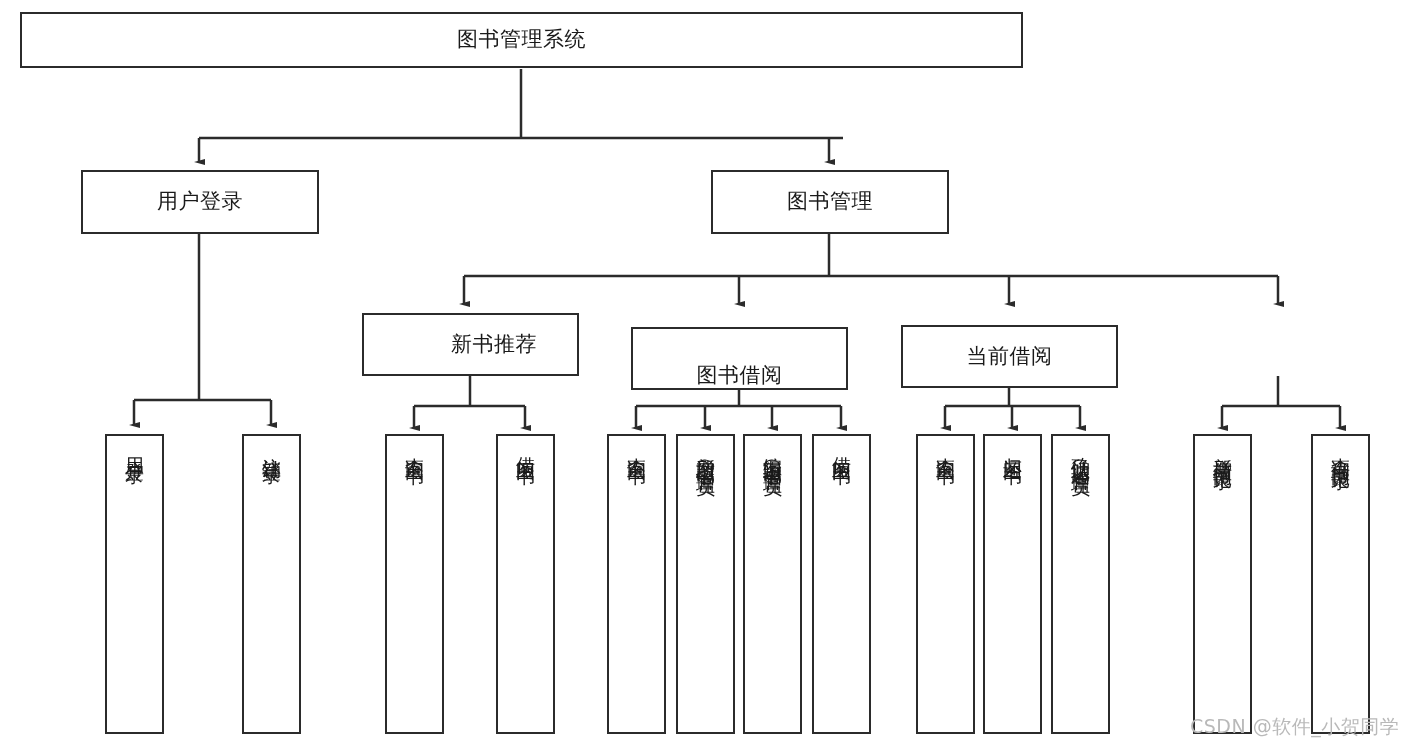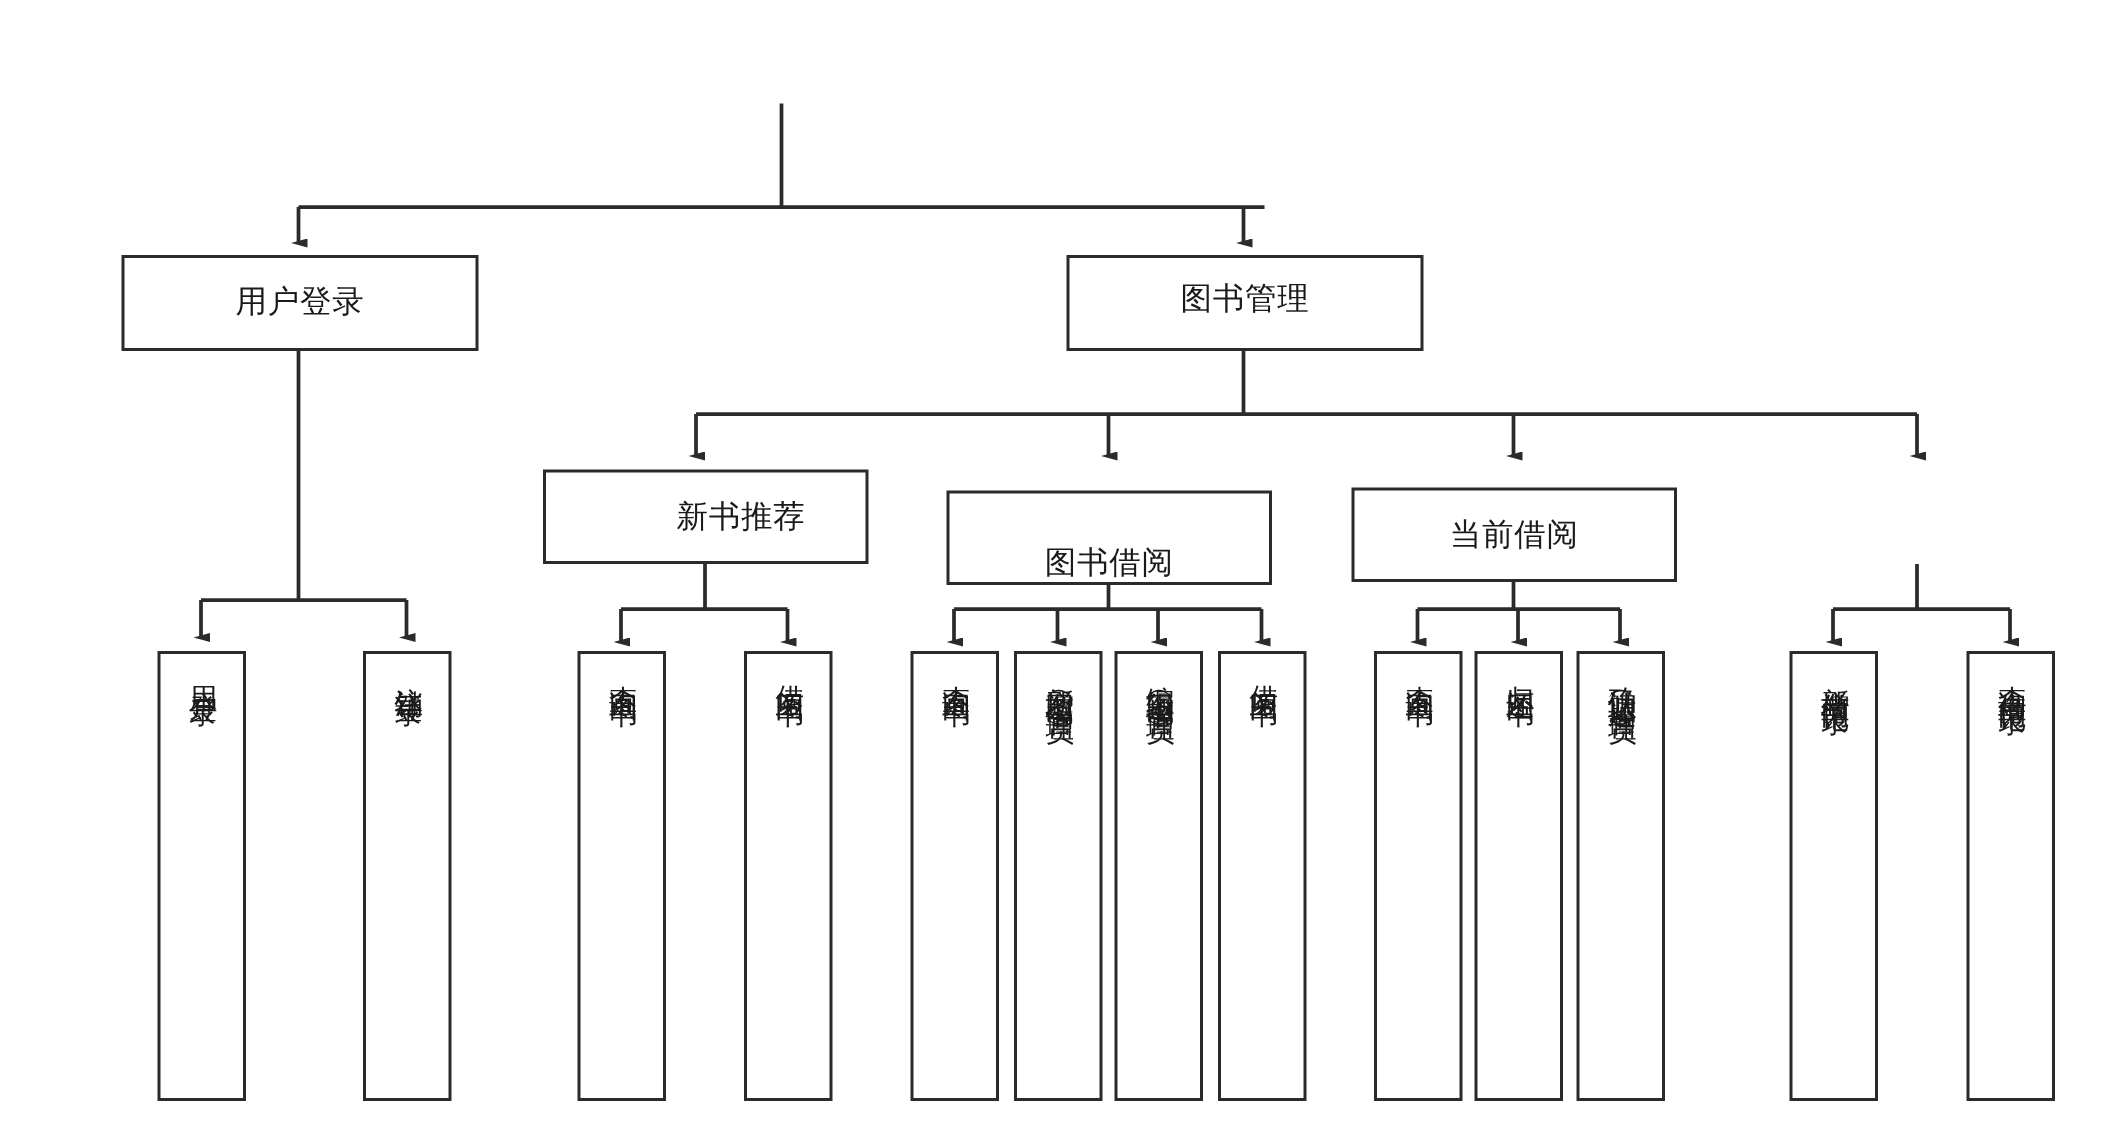--- a/index.html
+++ b/index.html
@@ -119,25 +119,28 @@
       <path d="M1012,406 L1012,428" marker-end="url(#arrowhead)"></path>
       <path d="M1080,406 L1080,428" marker-end="url(#arrowhead)"></path>
 
       <path d="M1278,376 L1278,406"></path>
       <path d="M1222,406 L1340,406"></path>
       <path d="M1222,406 L1222,428" marker-end="url(#arrowhead)"></path>
       <path d="M1340,406 L1340,428" marker-end="url(#arrowhead)"></path>
     </g>
   </svg>
 
+  <div class="node root horiz" style="left:20px; top:12px; width:1003px; height:56px;">
+    <span class="label">图书管理系统</span>
+  </div>
 
   <div class="node horiz" style="left:81px; top:170px; width:238px; height:64px;">
     <span class="label">用户登录</span>
   </div>
-  <div class="node horiz" style="left:711px; top:170px; width:238px; height:64px;font-family:Liberation Mono, monospace;">
+  <div class="node horiz" style="left:711px; top:170px; width:238px; height:64px;">
     <span class="label">图书管理</span>
   </div>
 
   <div class="node horiz" style="left:362px; top:313px; width:217px; height:63px;padding-left:47px;">
     <span class="label">新书推荐</span>
   </div>
   <div class="node horiz" style="left:631px; top:327px; width:217px; height:63px;align-items:flex-end;">
     <span class="label">图书借阅</span>
   </div>
   <div class="node horiz" style="left:901px; top:313px; width:217px; height:63px;margin-top:12px;">
@@ -181,14 +184,15 @@
     <span class="label">确认归还（管理员）</span>
   </div>
 
   <div class="node vert" style="left:1193px; top:434px; width:59px; height:300px;">
     <span class="label">新增借阅记录</span>
   </div>
   <div class="node vert" style="left:1311px; top:434px; width:59px; height:300px;">
     <span class="label">查询借阅记录</span>
   </div>
 
+  <div class="watermark" style="left:1190px; top:714px;">CSDN @软件_小贺同学</div>
 
 </div>
 
 </body></html>

